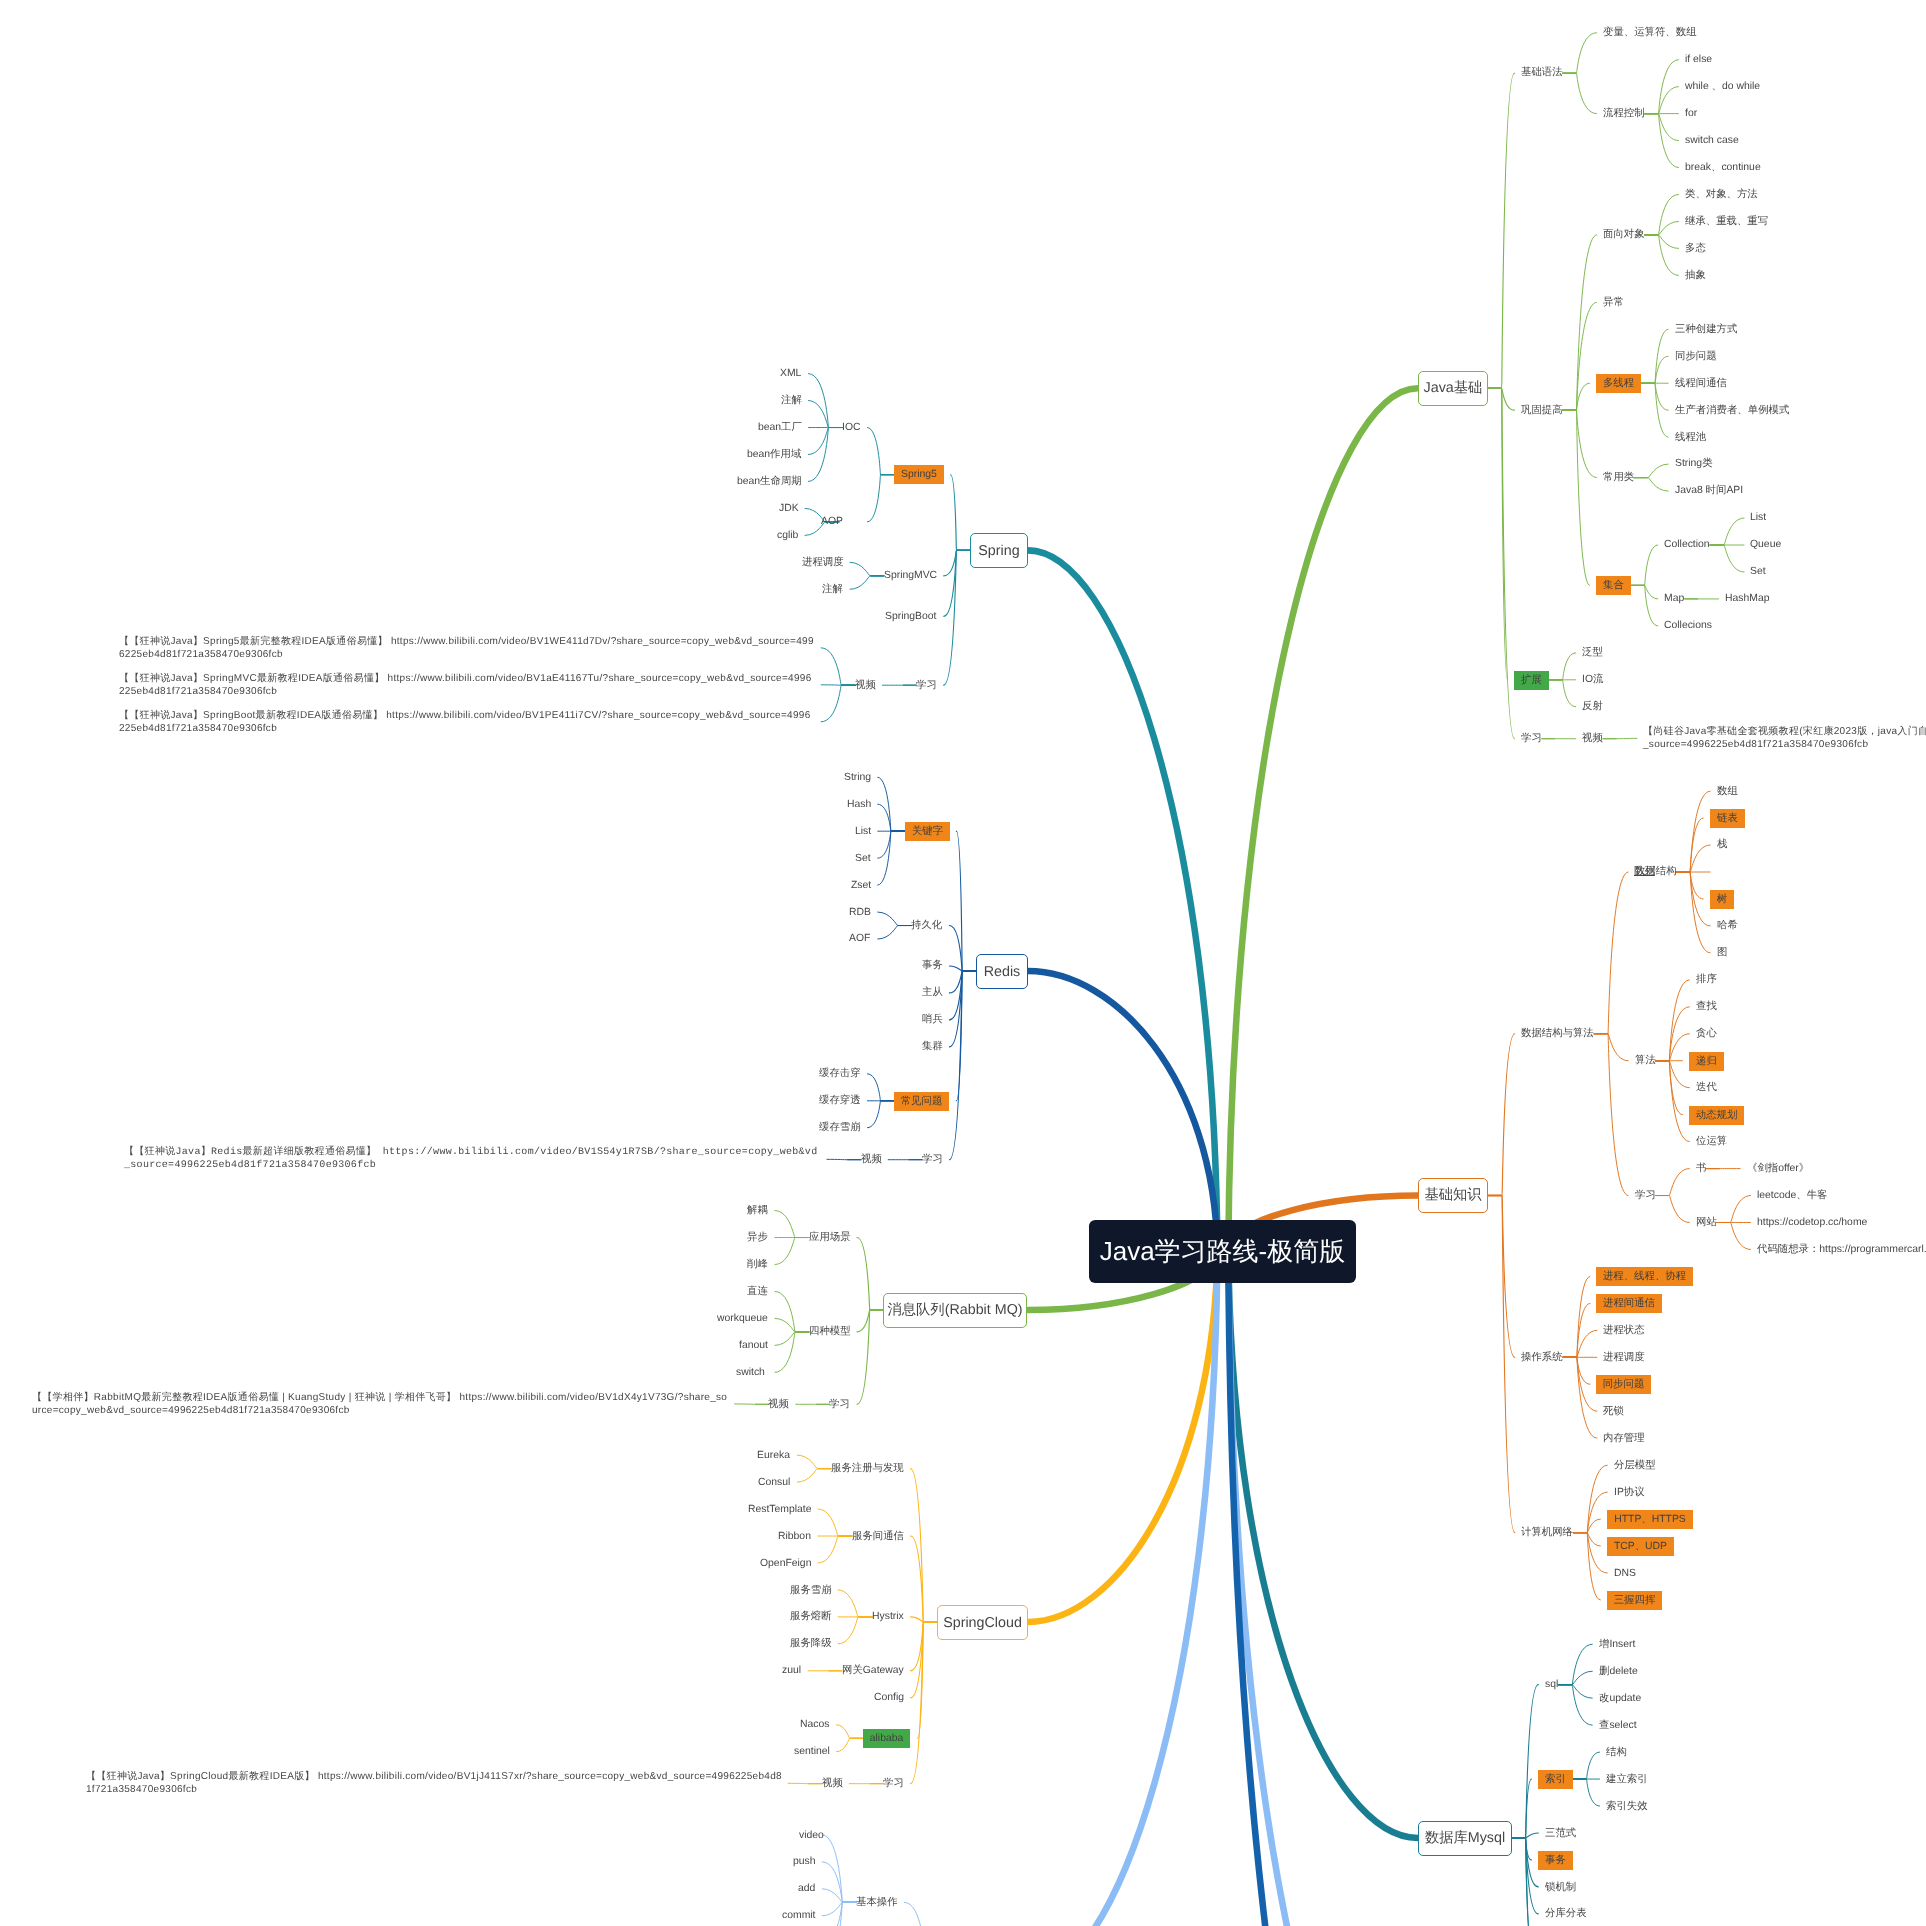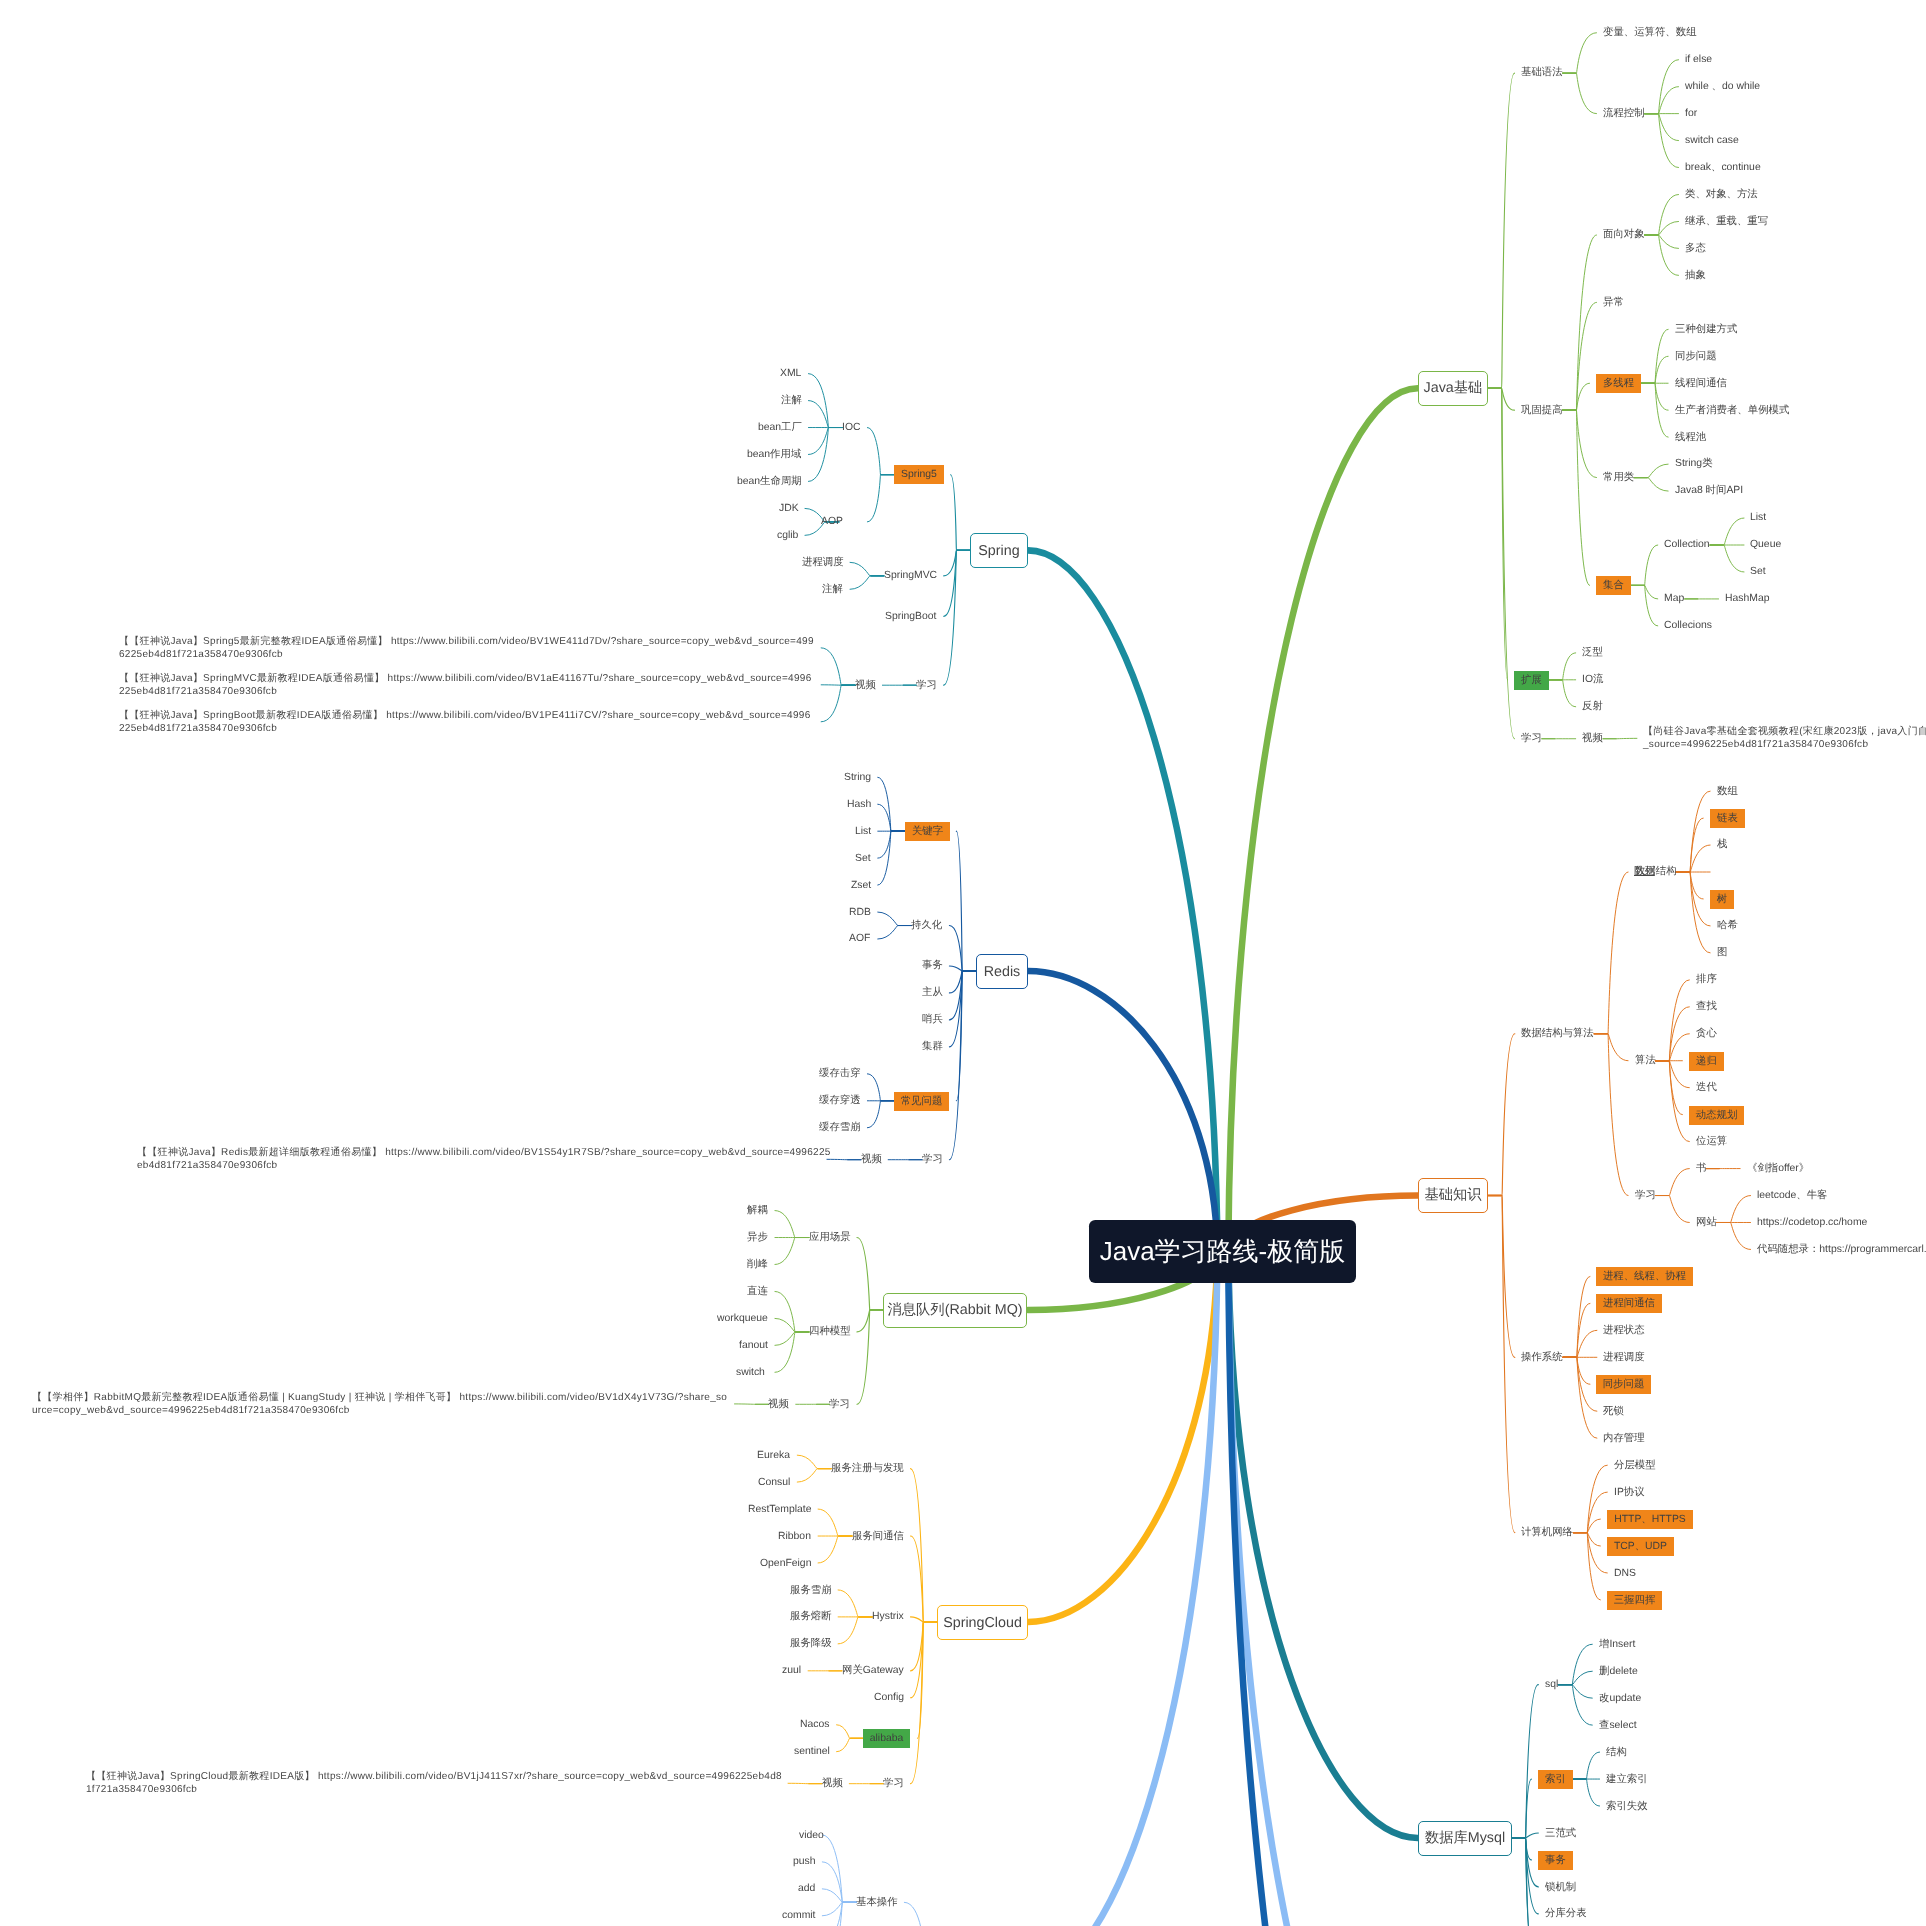--- a/index.html
+++ b/index.html
@@ -578,21 +578,21 @@
     <div class="nd item" style="left: 922px; top: 958px; width: 21px; height: 15.4px;">事务</div>
     <div class="nd item" style="left: 922px; top: 985px; width: 21px; height: 15.4px;">主从</div>
     <div class="nd item" style="left: 922px; top: 1012px; width: 21px; height: 15.4px;">哨兵</div>
     <div class="nd item" style="left: 922px; top: 1039px; width: 21px; height: 15.4px;">集群</div>
     <div class="nd item chip" style="left: 894px; top: 1092px; width: 55px; height: 19px; background: rgb(240, 133, 25); justify-content: center;">常见问题</div>
     <div class="nd item" style="left: 819px; top: 1066px; width: 42px; height: 15.4px;">缓存击穿</div>
     <div class="nd item" style="left: 819px; top: 1093px; width: 42px; height: 15.4px;">缓存穿透</div>
     <div class="nd item" style="left: 819px; top: 1120px; width: 42px; height: 15.4px;">缓存雪崩</div>
     <div class="nd item" style="left: 922px; top: 1152px; width: 21px; height: 15.4px;">学习</div>
     <div class="nd item" style="left: 861px; top: 1152px; width: 21px; height: 15.4px;">视频</div>
-    <div class="nd item para" style="left: 137px; top: 1147px; width: 696px;">【【狂神说Java】Redis最新超详细版教程通俗易懂】 https://www.bilibili.com/video/BV1S54y1R7SB/?share_source=copy_web&amp;vd_source=4996225eb4d81f721a358470e9306fcb</div>
+    <div class="nd item para" style="left: 124px; top: 1147px; width: 696px; font-family: Liberation Mono, monospace;">【【狂神说Java】Redis最新超详细版教程通俗易懂】 https://www.bilibili.com/video/BV1S54y1R7SB/?share_source=copy_web&amp;vd_source=4996225eb4d81f721a358470e9306fcb</div>
     <div class="nd topic" style="left: 883px; top: 1293px; width: 144px; height: 35px; border-color: rgb(122, 182, 72);">消息队列(Rabbit MQ)</div>
     <div class="nd item" style="left: 809px; top: 1230px; width: 42px; height: 15.4px;">应用场景</div>
     <div class="nd item" style="left: 747px; top: 1203px; width: 21px; height: 15.4px;">解耦</div>
     <div class="nd item" style="left: 747px; top: 1230px; width: 21px; height: 15.4px;">异步</div>
     <div class="nd item" style="left: 747px; top: 1257px; width: 21px; height: 15.4px;">削峰</div>
     <div class="nd item" style="left: 809px; top: 1324px; width: 42px; height: 15.4px;">四种模型</div>
     <div class="nd item" style="left: 747px; top: 1284px; width: 21px; height: 15.4px;">直连</div>
     <div class="nd item" style="left: 717px; top: 1311px; width: 51px; height: 15.4px;">workqueue</div>
     <div class="nd item" style="left: 739px; top: 1338px; width: 29px; height: 15.4px;">fanout</div>
     <div class="nd item" style="left: 736px; top: 1365px; width: 32px; height: 15.4px;">switch</div>

